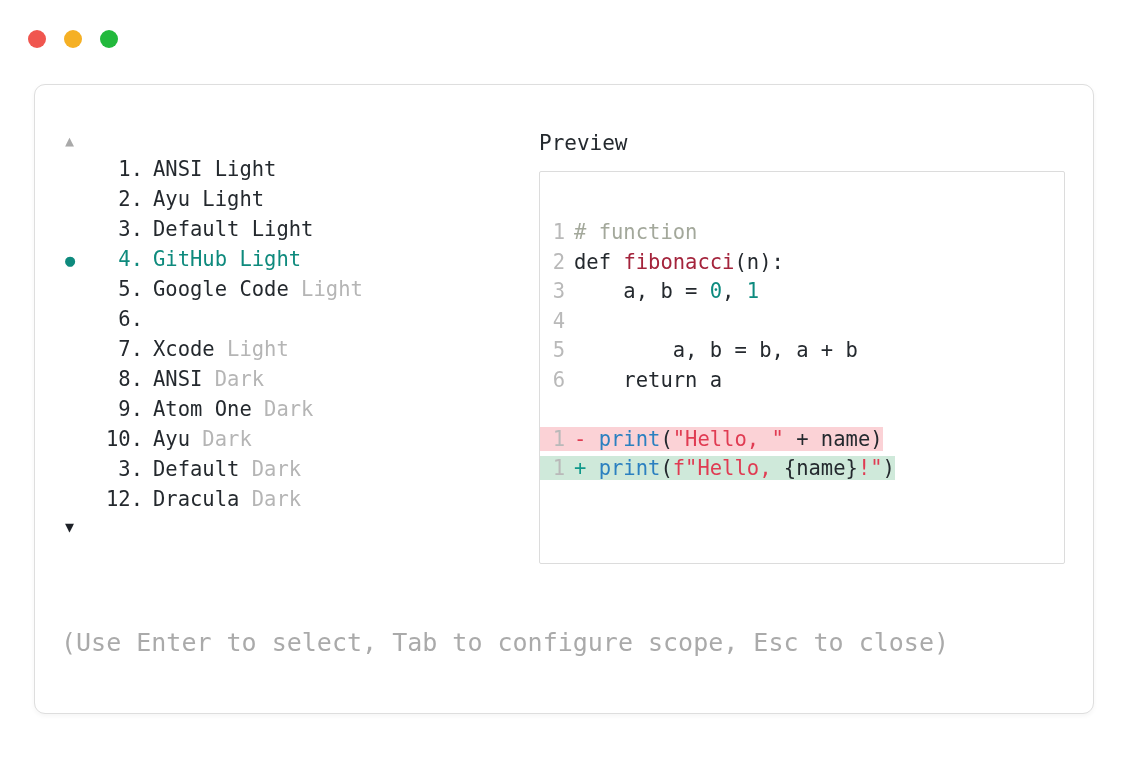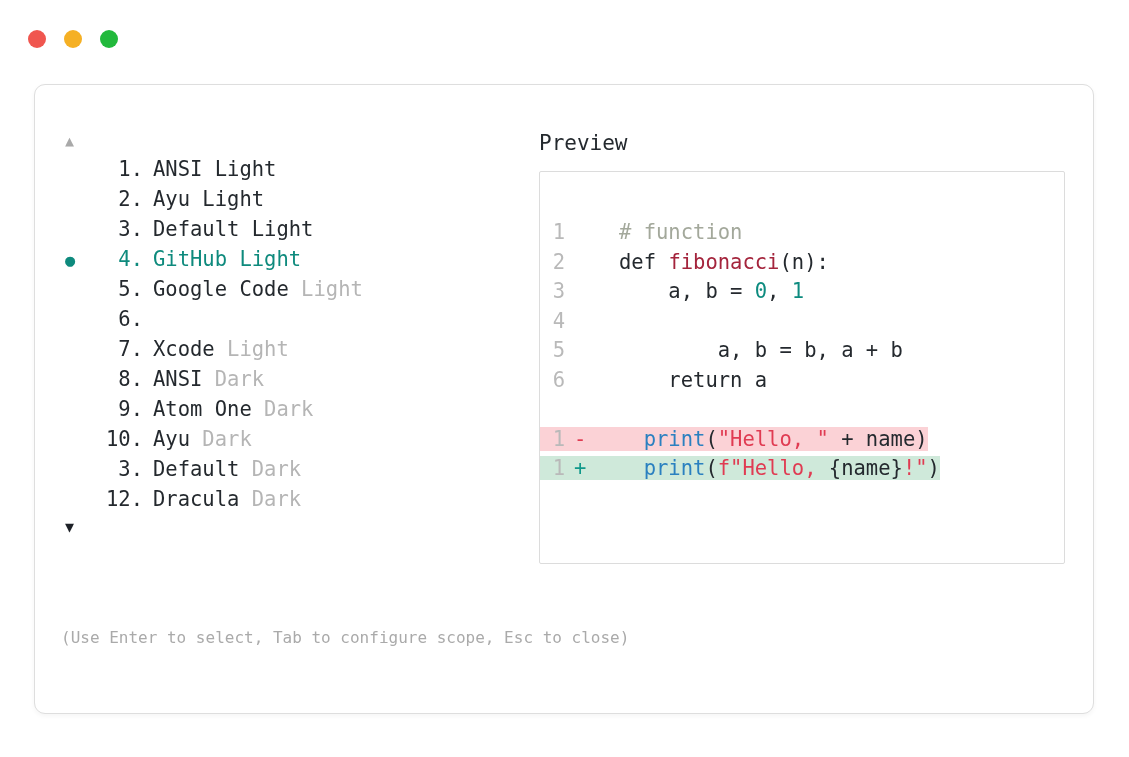--- a/index.html
+++ b/index.html
@@ -110,21 +110,21 @@
   .theme-row.selected { color: #0e8a7d; }
   .theme-row.selected .num-cell,
   .theme-row.selected .name-cell,
   .theme-row.selected .variant-cell { color: #0e8a7d; }
 
   
   #hint-line {
     position: absolute;
     left: 26px;
     top: 543px;
-    font-size: 16px;
+    font-size: 25px;
     color: #aaaaaa;
     white-space: pre;
   }
 
   
   #preview-pane {
     position: absolute;
     left: 504px;
     top: 46px;
     width: 530px;
@@ -153,21 +153,21 @@
     white-space: pre;
   }
   .ln {
     width: 34px;
     flex: 0 0 34px;
     text-align: right;
     color: #b9b9b9;
     padding-right: 9px;
     box-sizing: border-box;
   }
-  .code-body { white-space: pre; color: #24292e; margin-left: 45px; }
+  .code-body { white-space: pre; color: #24292e; }
   .code-line.blank { height: 29.5px; }
 
   .code-line.diff { }
   .code-line.diff-del .ln,
   .code-line.diff-add .ln { color: #b9b9b9; }
   .code-line.diff-del { background: transparent; }
   .diff-sign-del { color: #e03b52; }
   .diff-sign-add { color: #10998a; }
 
   

